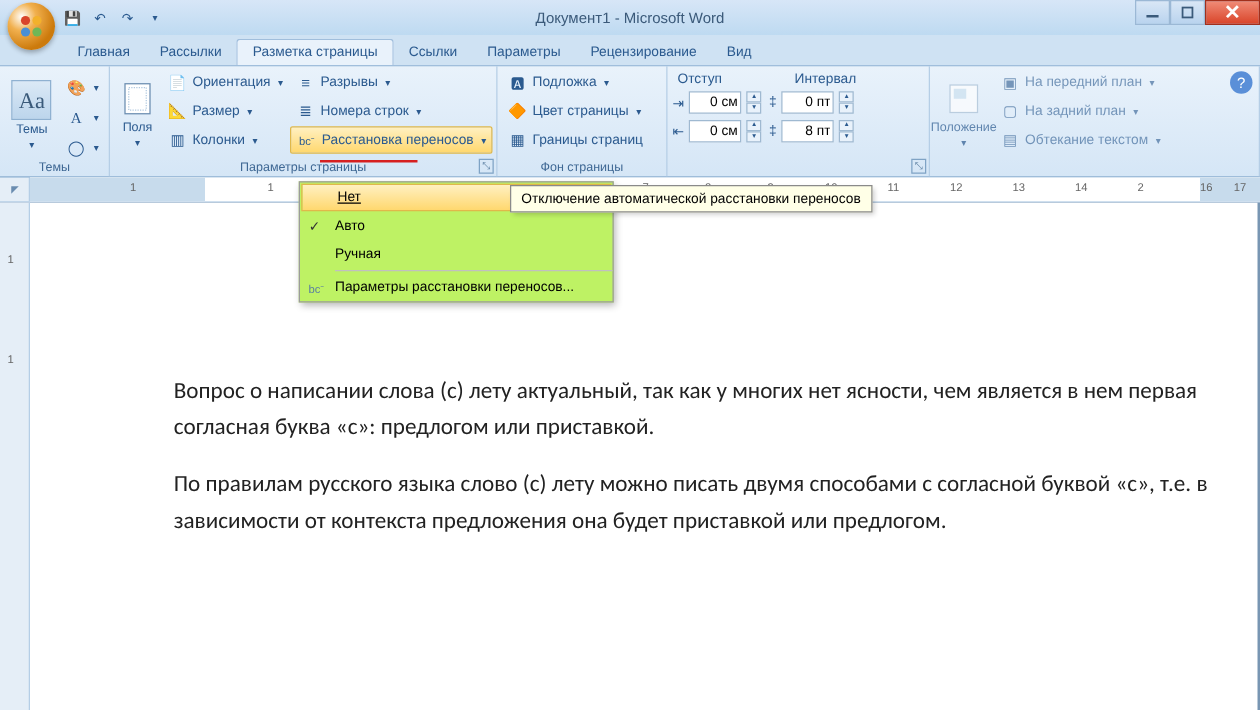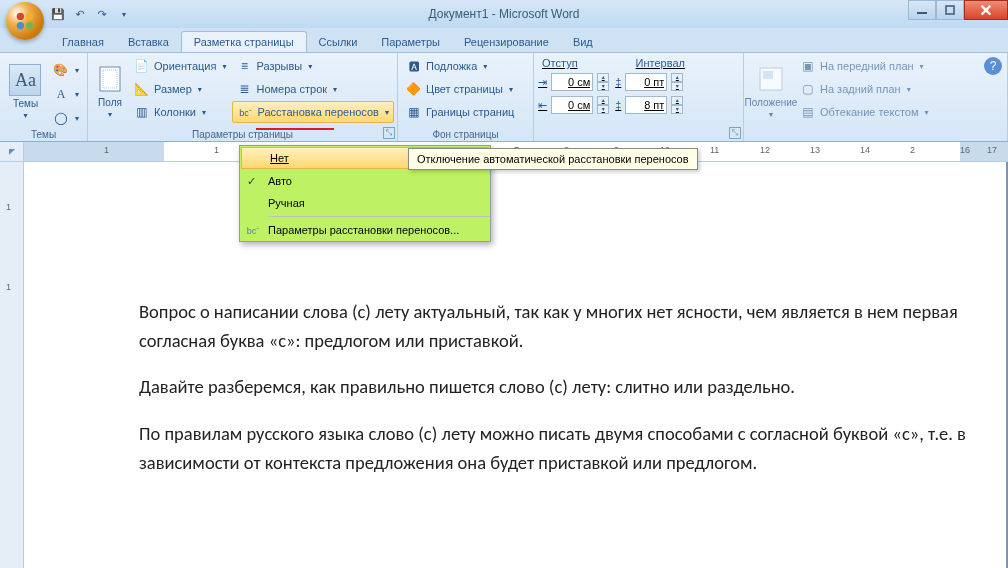--- a/index.html
+++ b/index.html
@@ -86,21 +86,21 @@
         <svg width="10" height="10">
           <rect x="1" y="1" width="8" height="8" fill="none" stroke="#3a5a7a" stroke-width="1.5"></rect>
         </svg>
       </div>
     <div class="close">✕</div>
   </div>
 </div>
 
 <div class="tabs">
   <div class="tab">Главная</div>
-  <div class="tab">Вставка</div>
+  <div class="tab">Рассылки</div>
   <div class="tab active">Разметка страницы</div>
   <div class="tab">Ссылки</div>
   <div class="tab">Параметры</div>
   <div class="tab">Рецензирование</div>
   <div class="tab">Вид</div>
 </div>
 
 <div class="ribbon">
   <div class="helpbtn">?</div>
 
@@ -196,21 +196,21 @@
         <div class="smbtn">
             <span class="si">▦</span>
             <span>Границы страниц</span>
           </div>
       </div>
     </div>
     <div class="gtitle">Фон страницы</div>
   </div>
 
   <div class="group" style="width:210px;">
-    <div class="gbody" style="flex-direction:column; gap:0;text-decoration:underline;">
+    <div class="gbody" style="flex-direction:column; gap:0;">
       <div style="display:flex; gap:18px; font-size:11px; color:#2b5a8f; padding:2px 4px;">
         <span>Отступ</span>
         <span style="margin-left:40px;">Интервал</span>
       </div>
       <div style="display:flex; gap:6px;">
         <div class="col">
           <div class="spin">
               <span class="si">⇥</span>
               <input value="0 см" style="">
               <div class="sp">
@@ -340,17 +340,16 @@
 <div class="docarea">
   <div class="vruler">
     <div class="nums">
       <span style="top:40px;">1</span>
       <span style="top:120px;">1</span>
     </div>
   </div>
   <div class="docwrap">
     <div class="page">
       <p style="margin-top:108px;">Вопрос о написании слова (с) лету актуальный, так как у многих нет ясности, чем является в нем первая согласная буква «с»: предлогом или приставкой.</p>
-      <p>Давайте разберемся, как правильно пишется слово (с) лету: слитно или раз­дельно.</p>
       <p>По правилам русского языка слово (с) лету можно писать двумя способами с согласной буквой «с», т.е. в зависимости от контекста предложения она бу­дет приставкой или предлогом.</p>
     </div>
   </div>
 </div>
 
 </body></html>

